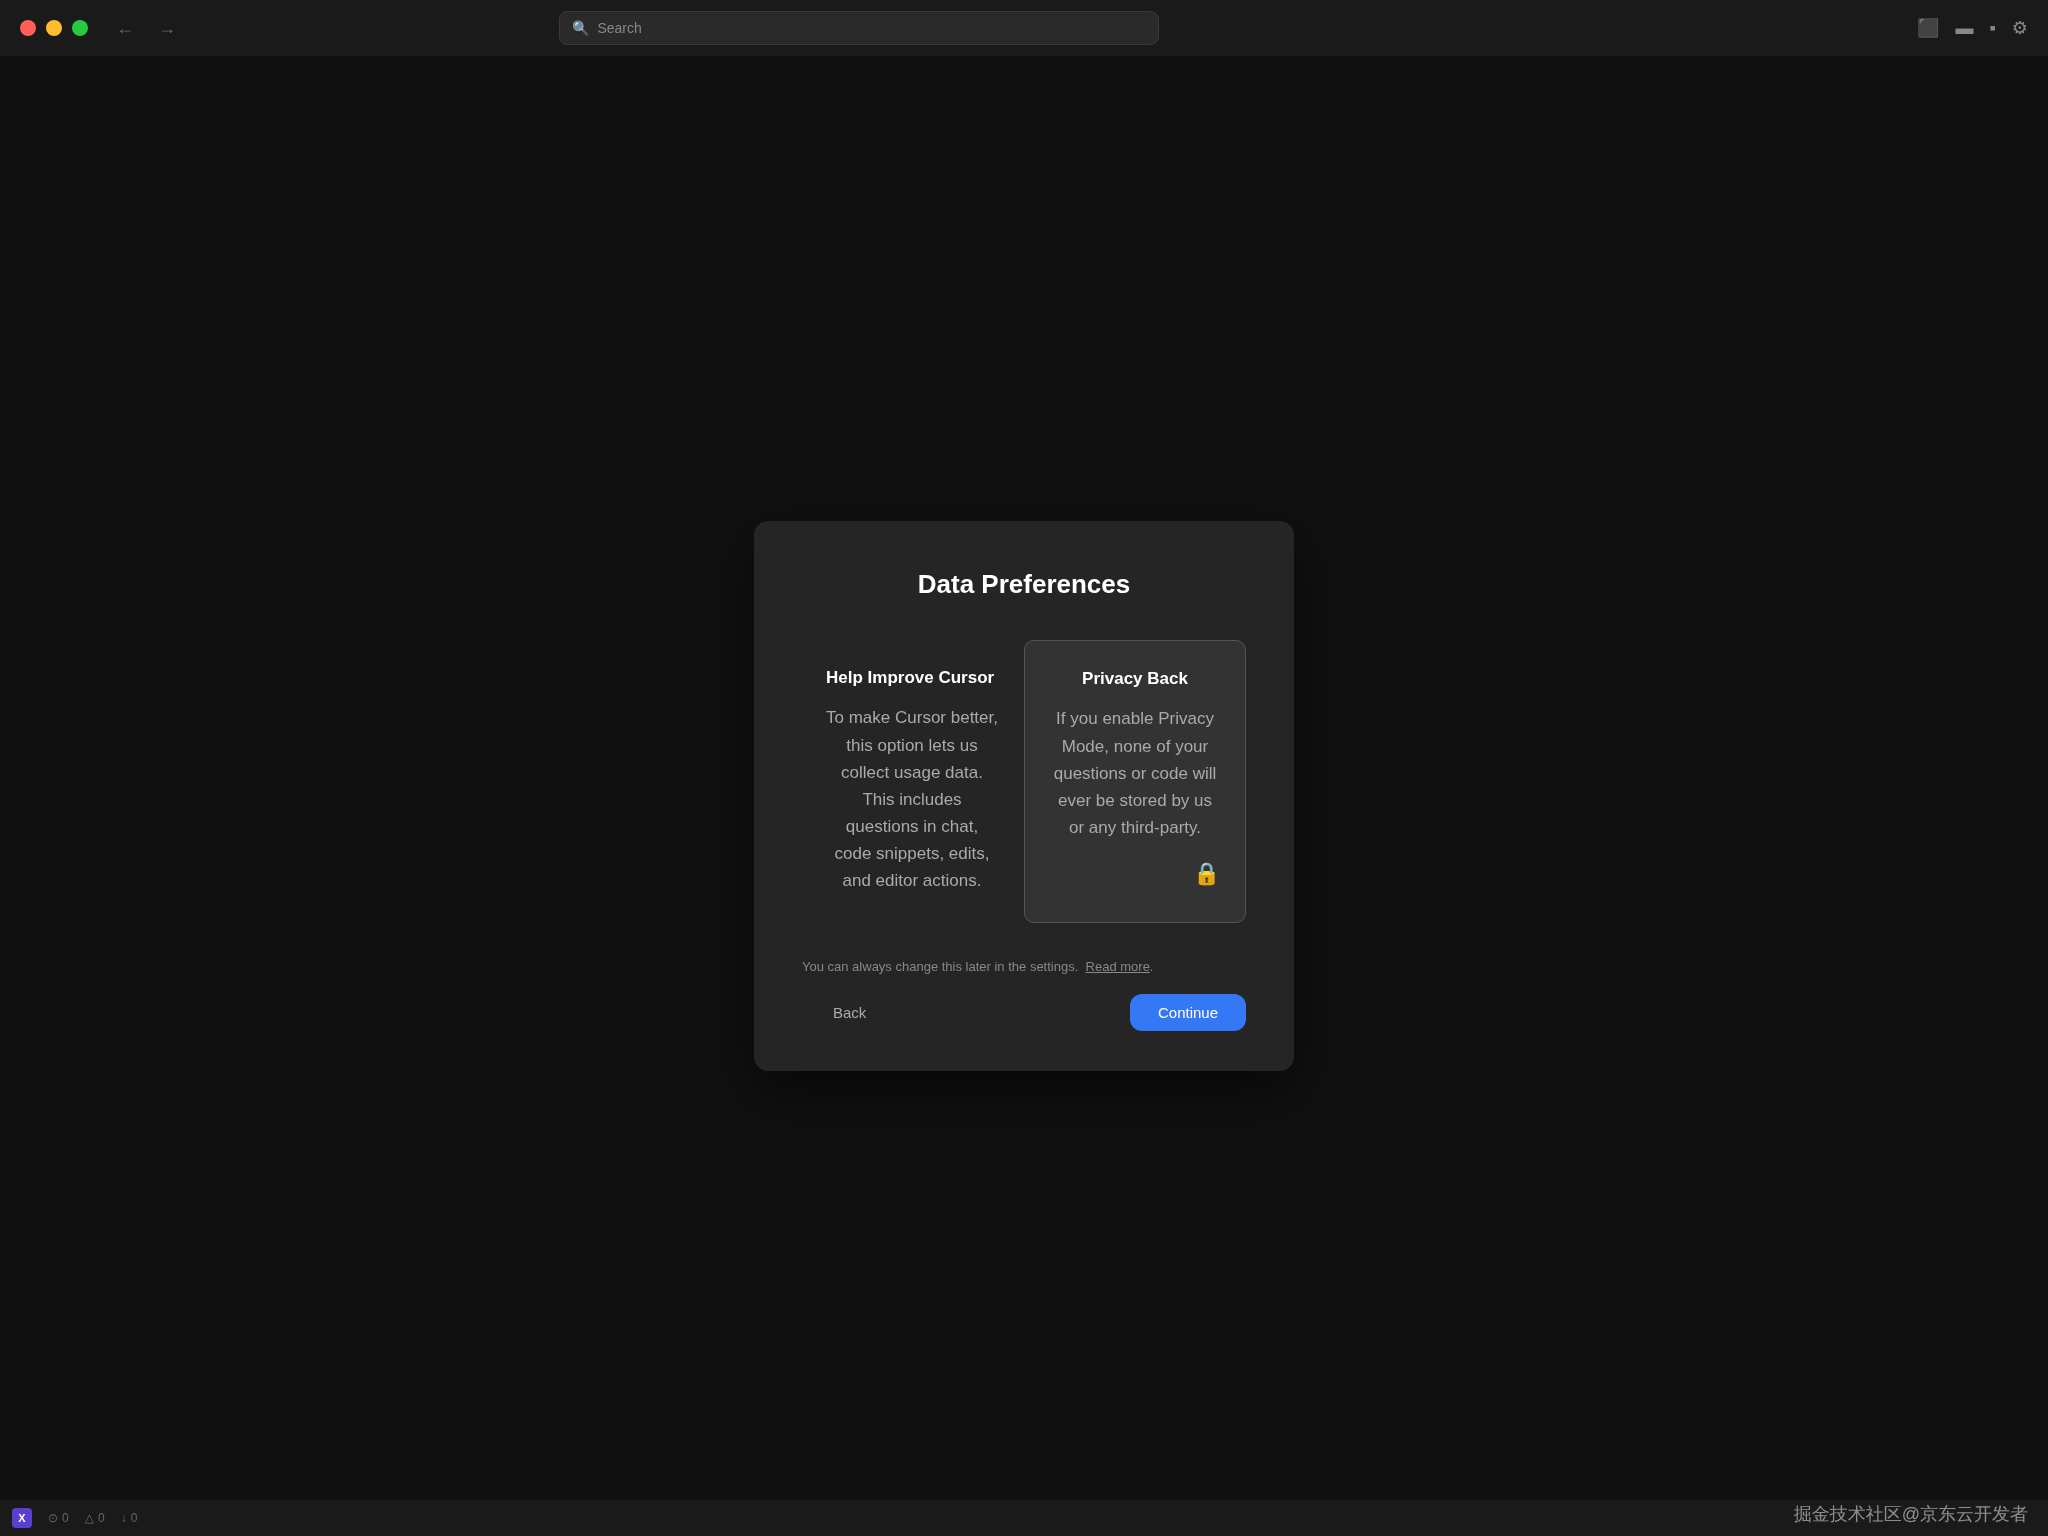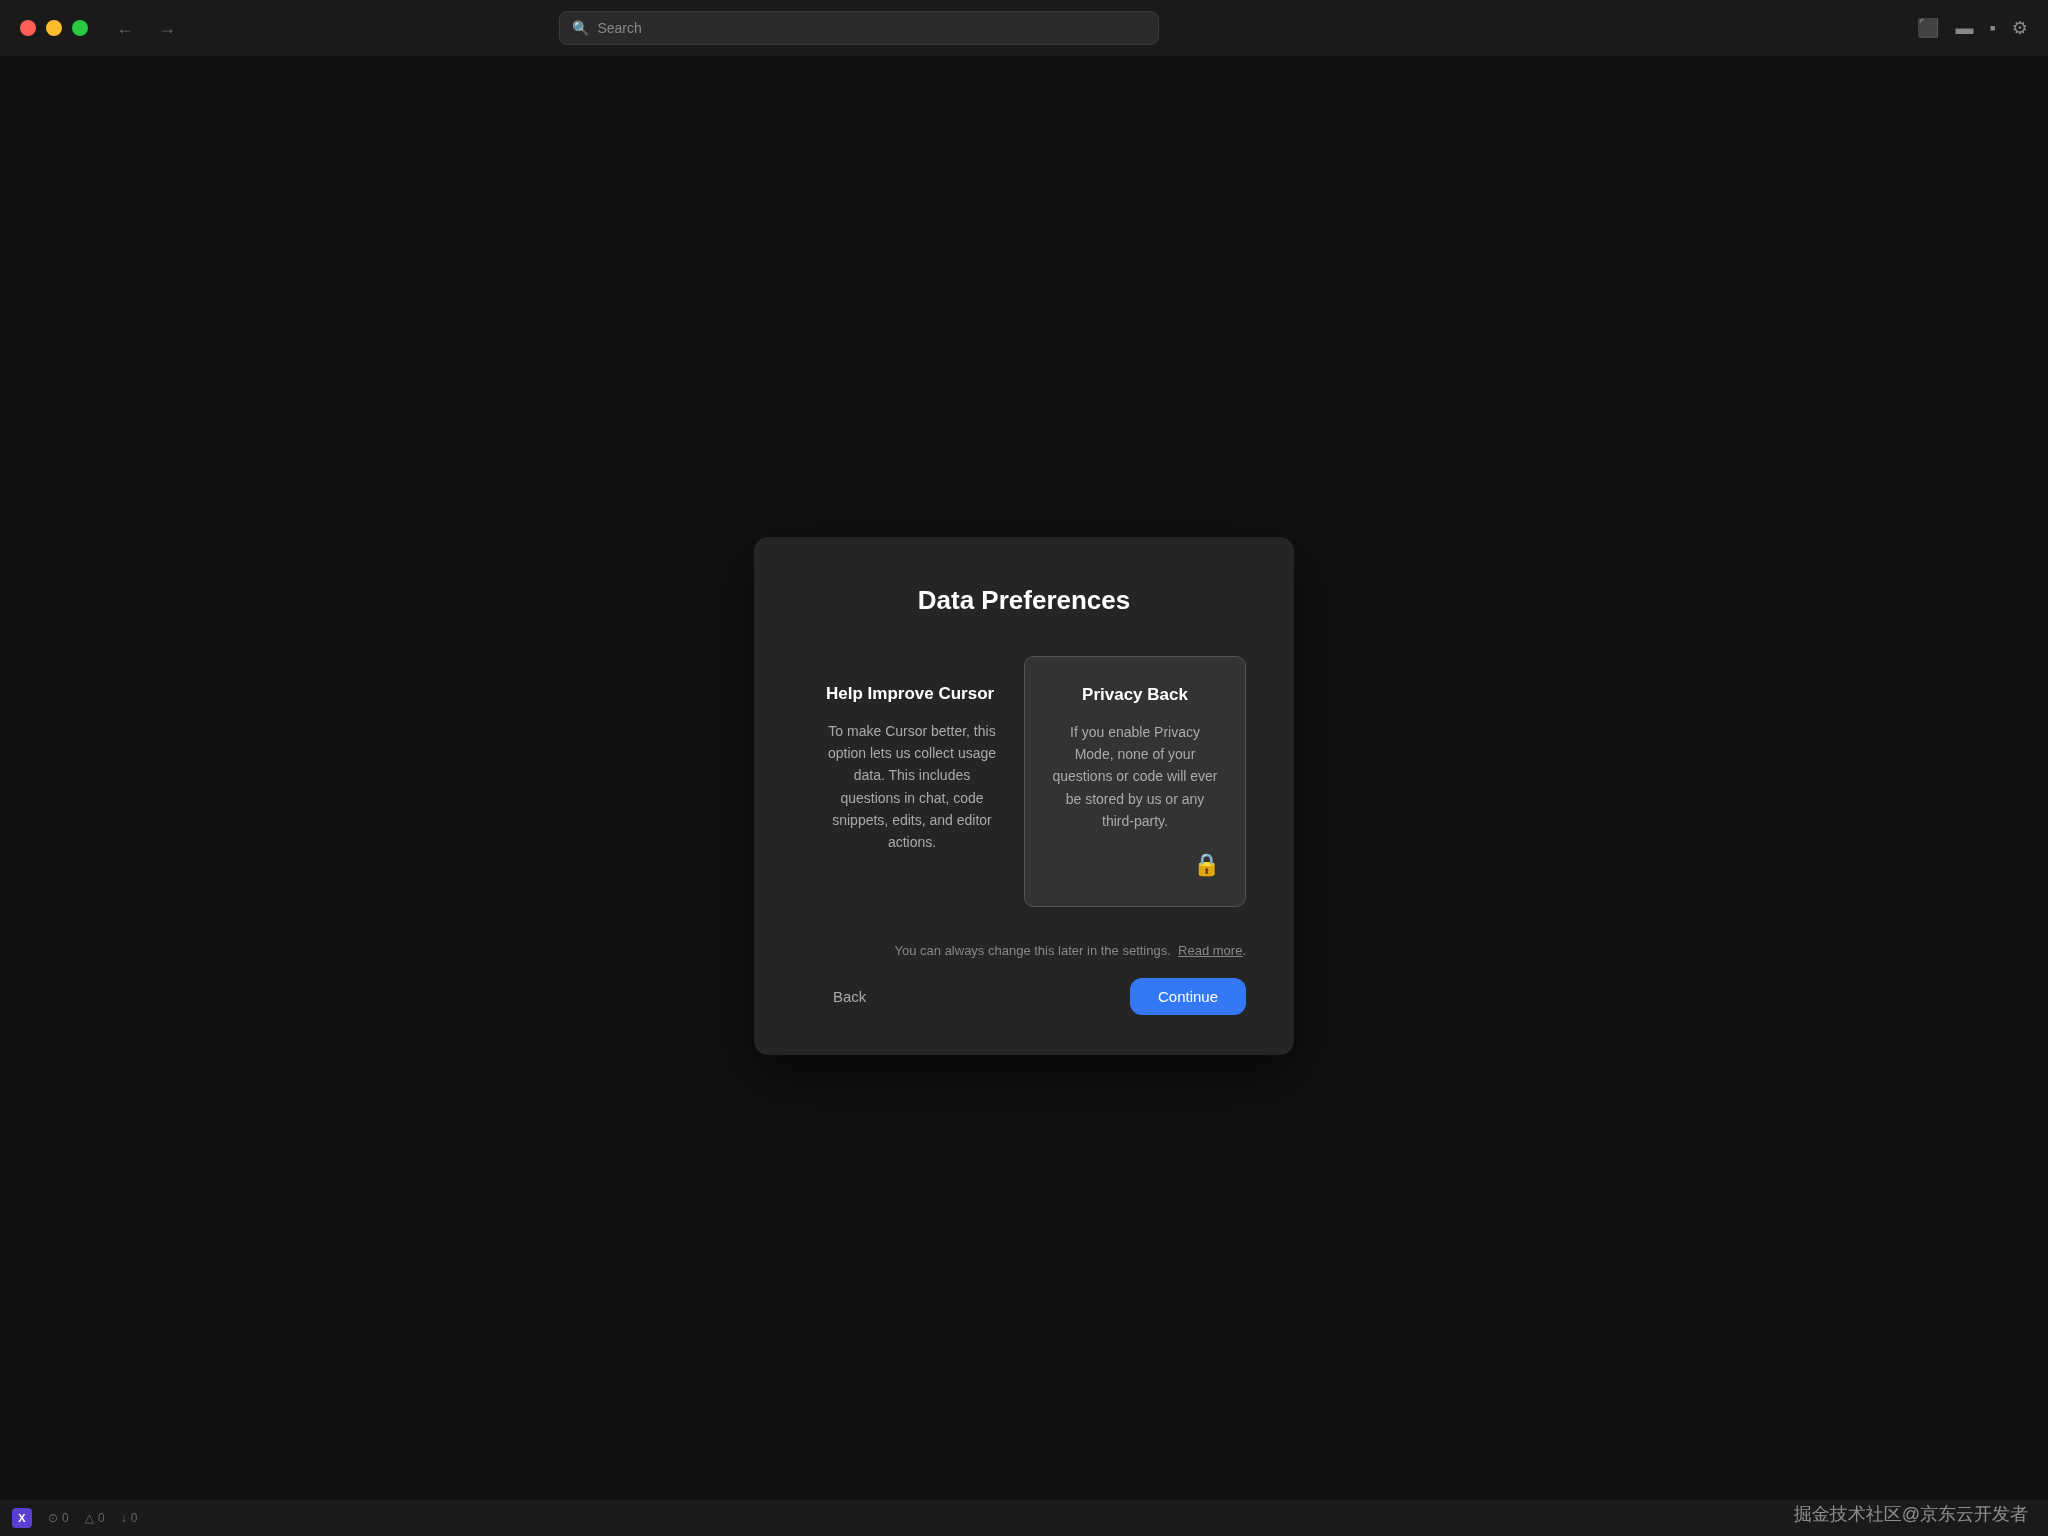--- a/index.html
+++ b/index.html
@@ -154,21 +154,21 @@
       color: #ffffff;
       margin-bottom: 16px;
       text-align: center;
     }
 
     .option-card.default .option-title {
       text-align: left;
     }
 
     .option-description {
-      font-size: 14px;
+      font-size: 17px;
       color: #aaaaaa;
       line-height: 1.6;
     }
 
     .option-card.default .option-description {
       text-align: center;
     }
 
     .option-card.selected .option-description {
       text-align: center;
@@ -179,21 +179,21 @@
       justify-content: flex-end;
       margin-top: 20px;
     }
 
     .lock-icon {
       color: #aaaaaa;
       font-size: 22px;
     }
 
     .footer-text {
-      text-align: right;
+      text-align: left;
       color: #888888;
       font-size: 13px;
       margin-bottom: 20px;
     }
 
     .footer-text a {
       color: #888888;
       text-decoration: underline;
       cursor: pointer;
     }

